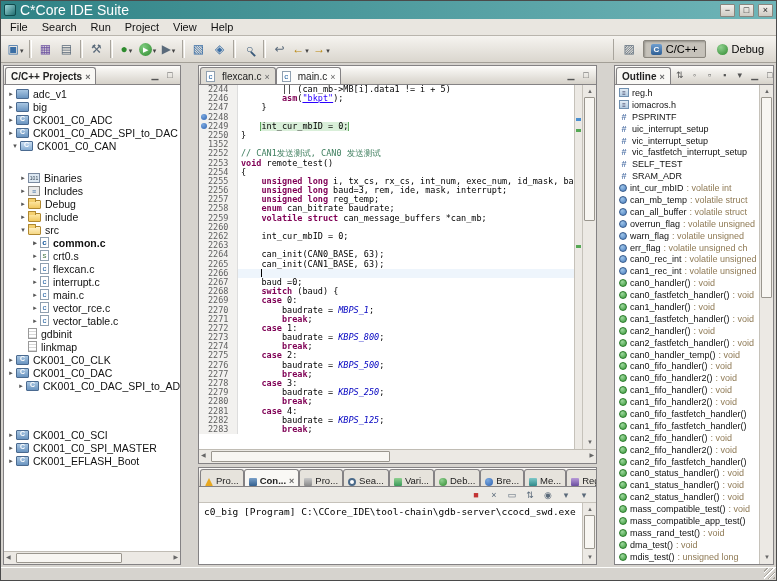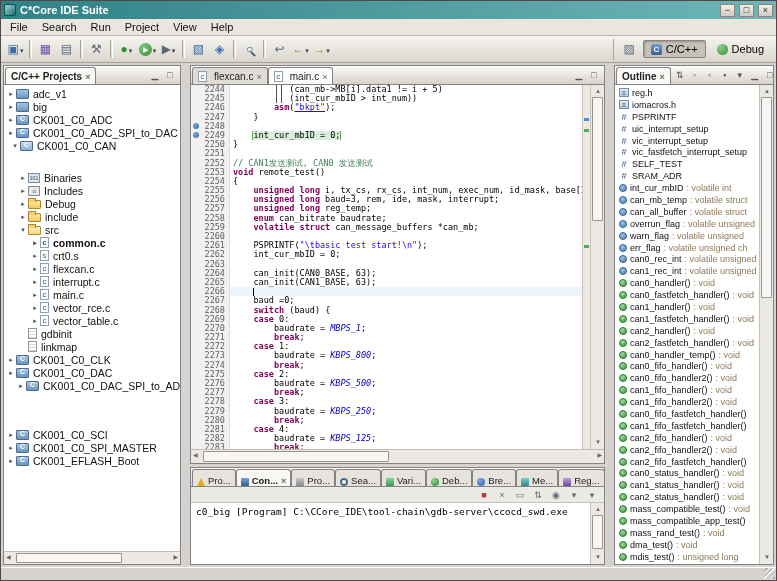--- a/index.html
+++ b/index.html
@@ -3,21 +3,21 @@
 <meta charset="utf-8">
 <style>
   *{box-sizing:border-box;margin:0;padding:0}
   html,body{width:777px;height:581px;overflow:hidden}
   body{font-family:"Liberation Sans",sans-serif;font-size:11px;background:#9a9a9a}
   .window{width:777px;height:581px;display:flex;flex-direction:column;background:#d6d3ce;border:1px solid #4a4a4a}
   
   .titlebar{height:18px;flex:none;display:flex;align-items:center;gap:4px;padding:0 3px;
     background:linear-gradient(to right,#2f8285,#6fb5b8);color:#fff}
   .app-icon{width:12px;height:12px;flex:none;border-radius:2px;background:linear-gradient(135deg,#9fd8da,#1f6c6f);border:1px solid #0f4a4c}
-  .title-text{font-weight:bold;font-size:11px;flex:1;white-space:nowrap;overflow:hidden}
+  .title-text{font-weight:normal;font-size:14px;flex:1;white-space:nowrap;overflow:hidden}
   .win-btn{width:15px;height:13px;flex:none;background:linear-gradient(#f2f0ec,#cfcbc3);border:1px solid #8a867e;
     border-radius:1px;font-size:9px;line-height:11px;text-align:center;color:#222}
   
   .menubar{height:17px;flex:none;display:flex;align-items:center;background:#e9e6e0;border-bottom:1px solid #b9b5ad;padding:0 2px}
   .menu-item{padding:1px 7px;color:#111}
   
   .toolbar{height:27px;flex:none;display:flex;align-items:center;background:linear-gradient(#f6f4f0,#dad6ce);
     border-bottom:1px solid #a39f97;padding:0 4px}
   .tb-btn{height:21px;min-width:21px;display:flex;align-items:center;justify-content:center;position:relative;border-radius:2px;padding:0 1px}
   .tb-glyph{font-size:12px;line-height:12px}
@@ -29,21 +29,21 @@
   .dd-arrow::after{content:"▾";font-size:7px;color:#444;margin-left:1px}
   .tb-sep{width:3px;min-width:3px;height:18px;margin:0 3px;border-left:1px solid #a8a49c;border-right:1px solid #fff;padding:0;border-radius:0}
   .persp-bar{margin-left:auto;display:flex;align-items:center;gap:3px;border-left:1px solid #a8a49c;padding-left:5px}
   .persp-btn{display:flex;align-items:center;gap:4px;padding:2px 7px;border:1px solid transparent;border-radius:2px;white-space:nowrap}
   .persp-btn.active{background:#c6c2ba;border:1px solid #8a867e;box-shadow:inset 1px 1px 2px rgba(0,0,0,.25)}
   .persp-ico{width:11px;height:11px;flex:none;border-radius:2px}
   .persp-c{background:linear-gradient(#6f9fd0,#2f5f95);color:#fff;font-size:8px;font-weight:bold;text-align:center;line-height:11px}
   .persp-c::before{content:"C"}
   .persp-debug{background:radial-gradient(circle at 35% 30%,#8fd08f,#2f8a2f);border-radius:50%}
   
-  .main{flex:1;display:flex;gap:9px;padding:2px;min-height:0}
+  .main{flex:1;display:flex;gap:17px;padding:2px;min-height:0}
   .panel{background:#f4f2ee;border:1px solid #848284;display:flex;flex-direction:column;min-height:0;min-width:0}
   .panel-left{width:178px;flex:none}
   .panel-right{width:160px;flex:none}
   .center{flex:1;display:flex;flex-direction:column;gap:3px;min-width:0}
   .view-header{height:19px;flex:none;display:flex;align-items:flex-end;background:linear-gradient(#fdfcfa,#d6d2ca);
     border-bottom:1px solid #848284;padding:0 1px;white-space:nowrap;overflow:hidden}
   .view-tab{display:flex;align-items:center;gap:3px;height:17px;padding:0 5px;font-size:10px;
     border:1px solid #848284;border-bottom:none;border-radius:3px 3px 0 0;background:#e6e3dc;color:#222;flex:none}
   .view-tab.active{background:#f9f8f5;font-weight:bold}
   .tab-close::before{content:"×";font-size:9px;color:#666}
@@ -81,21 +81,21 @@
   .editor-panel{flex:1;display:flex;flex-direction:column;min-height:0}
   .etab{display:flex;align-items:center;gap:3px;height:17px;padding:0 5px;font-size:10px;flex:none;
     border:1px solid #848284;border-bottom:none;border-radius:3px 3px 0 0;background:#e0ddd6;color:#222}
   .etab.active{background:#fcfcfb}
   .editor-body{flex:1;display:flex;min-height:0;background:#fff}
   .code-area{flex:1;overflow:hidden;min-width:0}
   .code-line{display:flex;height:9.2px;line-height:9.2px;font-family:"DejaVu Sans Mono",monospace;font-size:8.5px;overflow:hidden}
   .ln-marker{width:9px;flex:none;background:#f2f1ef;text-align:center}
   .mark{display:none}
   .mark.m-blue{display:inline-block;width:6px;height:6px;border-radius:50%;background:radial-gradient(circle at 35% 30%,#7aa8e0,#2f63b0);margin-top:1px}
-  .ln-num{width:30px;flex:none;background:#f2f1ef;color:#5f5f5f;text-align:right;padding-right:4px;border-right:1px solid #ddd}
+  .ln-num{width:30px;flex:none;background:#f2f1ef;color:#5f5f5f;padding-right:4px;border-right:1px solid #ddd}
   .ln-text{flex:1;white-space:pre;overflow:hidden;padding-left:3px;color:#000}
   .code-line.cur{background:#eef5fc}
   .seg-pln{color:#000}
   .seg-kw{color:#7f0055;font-weight:bold}
   .seg-com{color:#3f7f5f}
   .seg-str{color:#2a00ff}
   .seg-str-link{color:#2a00ff;text-decoration:underline}
   .seg-const{color:#0000c0;font-style:italic}
   .seg-occ{background:#d9efd9;outline:1px solid #5fa85f}
   .seg-caret{display:inline-block;width:1px;height:8px;background:#000;vertical-align:middle}
@@ -424,25 +424,20 @@
         </div>
         <div class="editor-body">
           <div class="code-area">
             <div class="code-line">
                 <span class="ln-marker"></span>
                 <span class="ln-num">2244</span>
                 <span class="ln-text"><span class="seg-pln">        || (can_mb-&gt;MB[i].data1 != i + 5)</span></span>
               </div>
               <div class="code-line">
                 <span class="ln-marker"></span>
-                <span class="ln-num">2245</span>
-                <span class="ln-text"><span class="seg-pln">        || (int_cur_mbID &gt; int_num))</span></span>
-              </div>
-              <div class="code-line">
-                <span class="ln-marker"></span>
                 <span class="ln-num">2246</span>
                 <span class="ln-text"><span class="seg-pln">        </span><span class="seg-kw">asm</span><span class="seg-pln">(</span><span class="seg-str-link">"bkpt"</span><span class="seg-pln">);</span></span>
               </div>
               <div class="code-line">
                 <span class="ln-marker"></span>
                 <span class="ln-num">2247</span>
                 <span class="ln-text"><span class="seg-pln">    }</span></span>
               </div>
               <div class="code-line">
                 <span class="ln-marker"><span class="mark m-blue"></span></span>
@@ -454,21 +449,21 @@
                 <span class="ln-num">2249</span>
                 <span class="ln-text"><span class="seg-pln">    </span><span class="seg-occ">int_cur_mbID = 0;</span></span>
               </div>
               <div class="code-line">
                 <span class="ln-marker"></span>
                 <span class="ln-num">2250</span>
                 <span class="ln-text"><span class="seg-pln">}</span></span>
               </div>
               <div class="code-line">
                 <span class="ln-marker"></span>
-                <span class="ln-num">2251</span>
+                <span class="ln-num">1352</span>
                 <span class="ln-text"></span>
               </div>
               <div class="code-line">
                 <span class="ln-marker"></span>
                 <span class="ln-num">2252</span>
                 <span class="ln-text"><span class="seg-com">// CAN1发送测试, CAN0 发送测试</span></span>
               </div>
               <div class="code-line">
                 <span class="ln-marker"></span>
                 <span class="ln-num">2253</span>
@@ -501,25 +496,20 @@
               </div>
               <div class="code-line">
                 <span class="ln-marker"></span>
                 <span class="ln-num">2259</span>
                 <span class="ln-text"><span class="seg-kw">    volatile struct</span><span class="seg-pln"> can_message_buffers *can_mb;</span></span>
               </div>
               <div class="code-line">
                 <span class="ln-marker"></span>
                 <span class="ln-num">2260</span>
                 <span class="ln-text"></span>
-              </div>
-              <div class="code-line">
-                <span class="ln-marker"></span>
-                <span class="ln-num">2261</span>
-                <span class="ln-text"><span class="seg-pln">    PSPRINTF(</span><span class="seg-str">"\tbasic test start!\n"</span><span class="seg-pln">);</span></span>
               </div>
               <div class="code-line">
                 <span class="ln-marker"></span>
                 <span class="ln-num">2262</span>
                 <span class="ln-text"><span class="seg-pln">    int_cur_mbID = 0;</span></span>
               </div>
               <div class="code-line">
                 <span class="ln-marker"></span>
                 <span class="ln-num">2263</span>
                 <span class="ln-text"></span>

